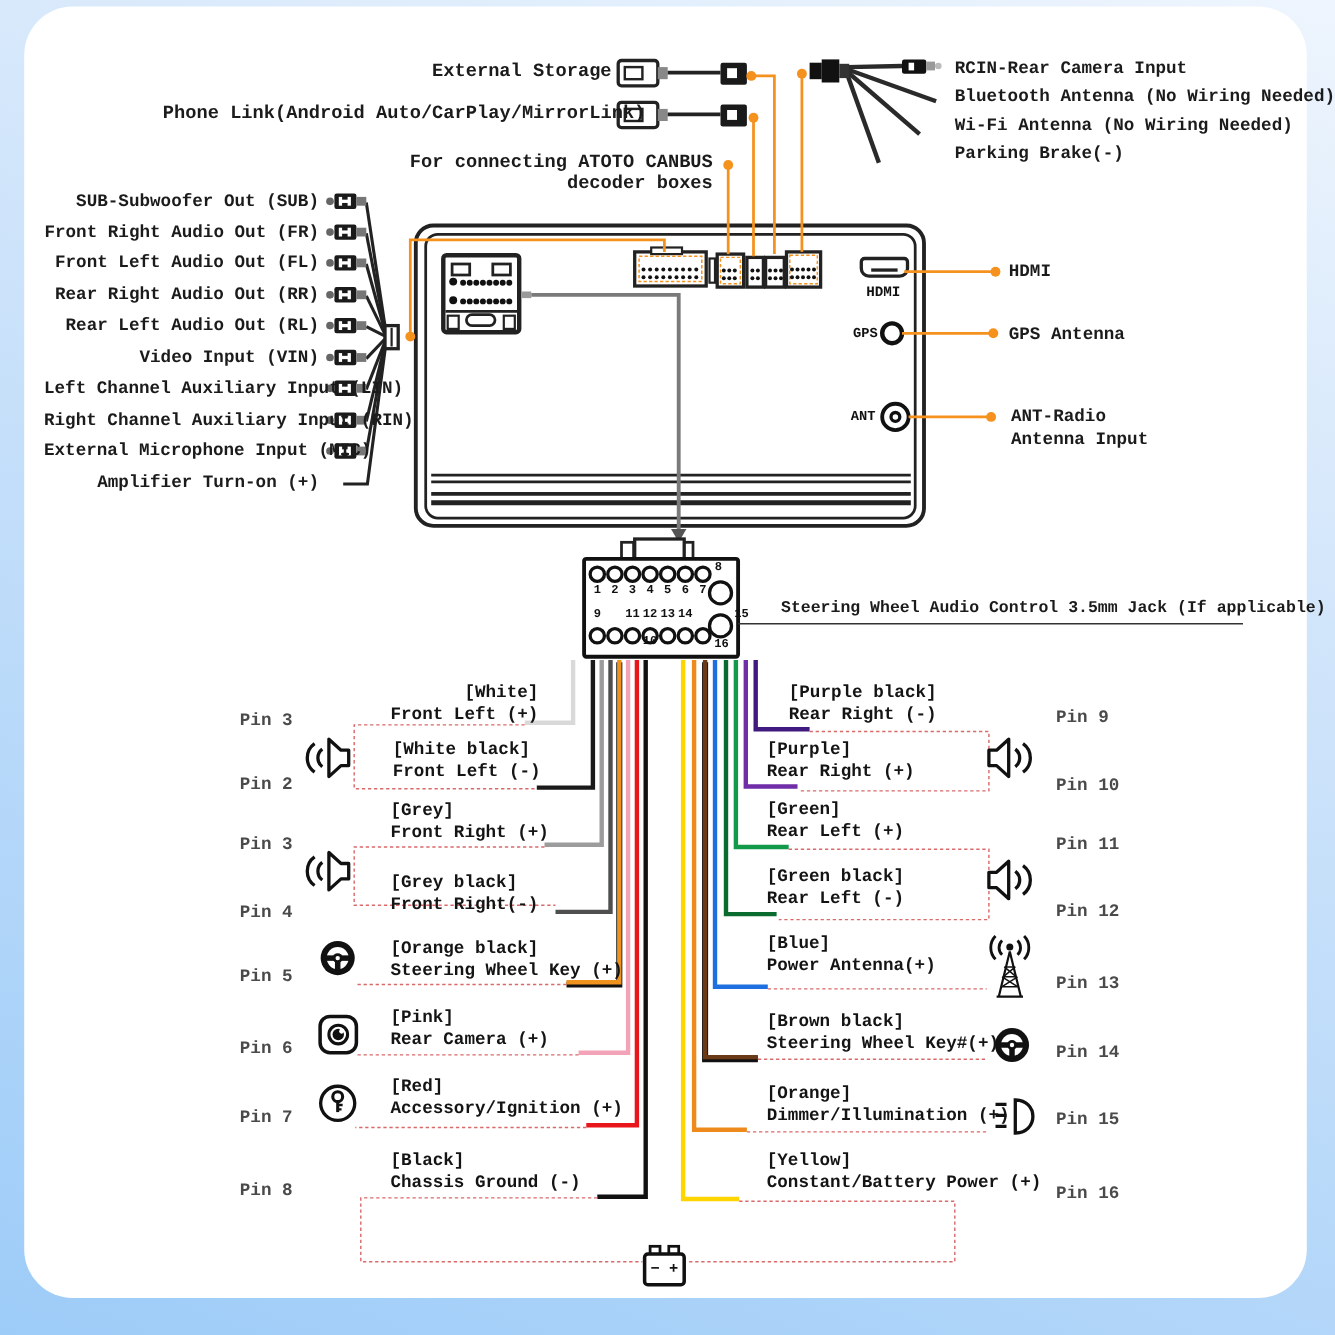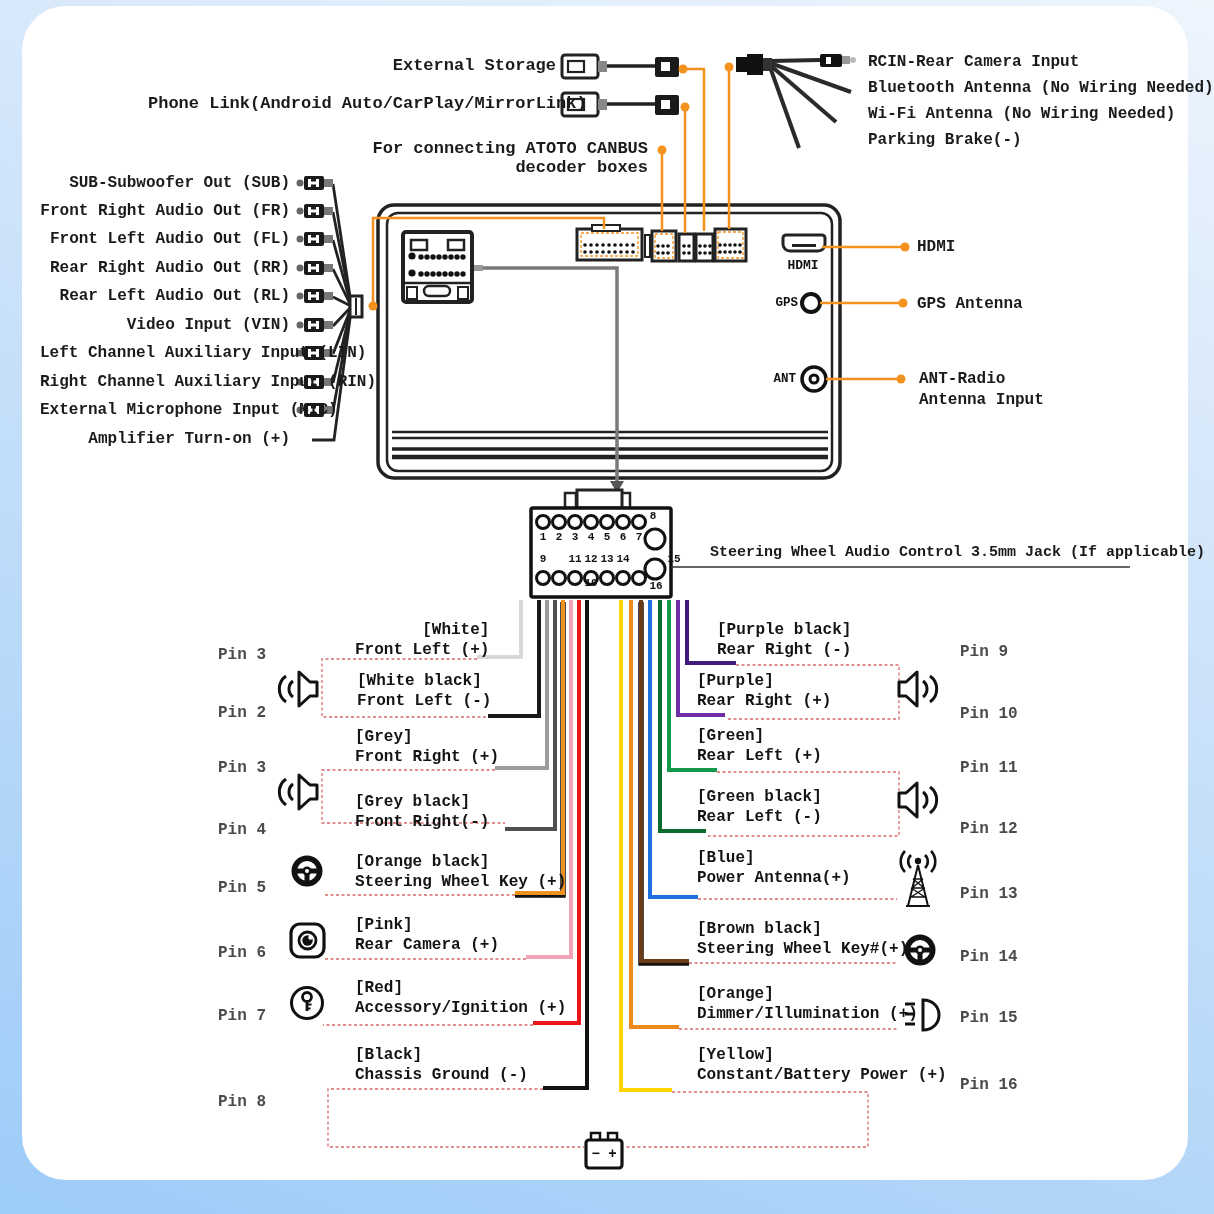--- a/index.html
+++ b/index.html
@@ -490,21 +490,21 @@
 
 <div class="lbl swc" style="left:710px;top:544px;">Steering Wheel Audio Control 3.5mm Jack (If applicable)</div>
 
 <div class="lbl pin-lbl" style="left:218px;top:646px;">Pin 3</div>
 <div class="lbl pin-lbl" style="left:218px;top:704px;">Pin 2</div>
 <div class="lbl pin-lbl" style="left:218px;top:759px;">Pin 3</div>
 <div class="lbl pin-lbl" style="left:218px;top:821px;">Pin 4</div>
 <div class="lbl pin-lbl" style="left:218px;top:879px;">Pin 5</div>
 <div class="lbl pin-lbl" style="left:218px;top:944px;">Pin 6</div>
 <div class="lbl pin-lbl" style="left:218px;top:1007px;">Pin 7</div>
-<div class="lbl pin-lbl" style="left:218px;top:1073px;margin-top:20px;">Pin 8</div>
+<div class="lbl pin-lbl" style="left:218px;top:1073px;">Pin 8</div>
 
 <div class="lbl pin-lbl" style="left:960px;top:643px;">Pin 9</div>
 <div class="lbl pin-lbl" style="left:960px;top:705px;">Pin 10</div>
 <div class="lbl pin-lbl" style="left:960px;top:759px;">Pin 11</div>
 <div class="lbl pin-lbl" style="left:960px;top:820px;">Pin 12</div>
 <div class="lbl pin-lbl" style="left:960px;top:885px;">Pin 13</div>
 <div class="lbl pin-lbl" style="left:960px;top:948px;">Pin 14</div>
 <div class="lbl pin-lbl" style="left:960px;top:1009px;">Pin 15</div>
 <div class="lbl pin-lbl" style="left:960px;top:1076px;">Pin 16</div>
 

